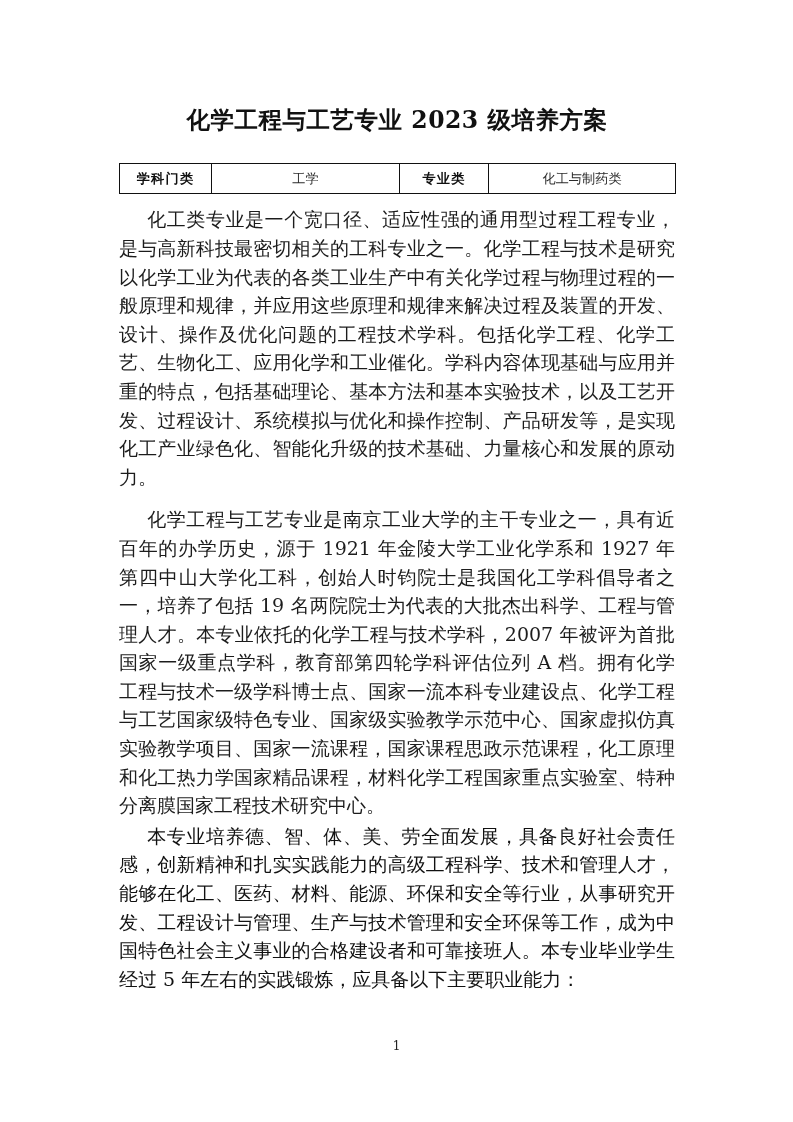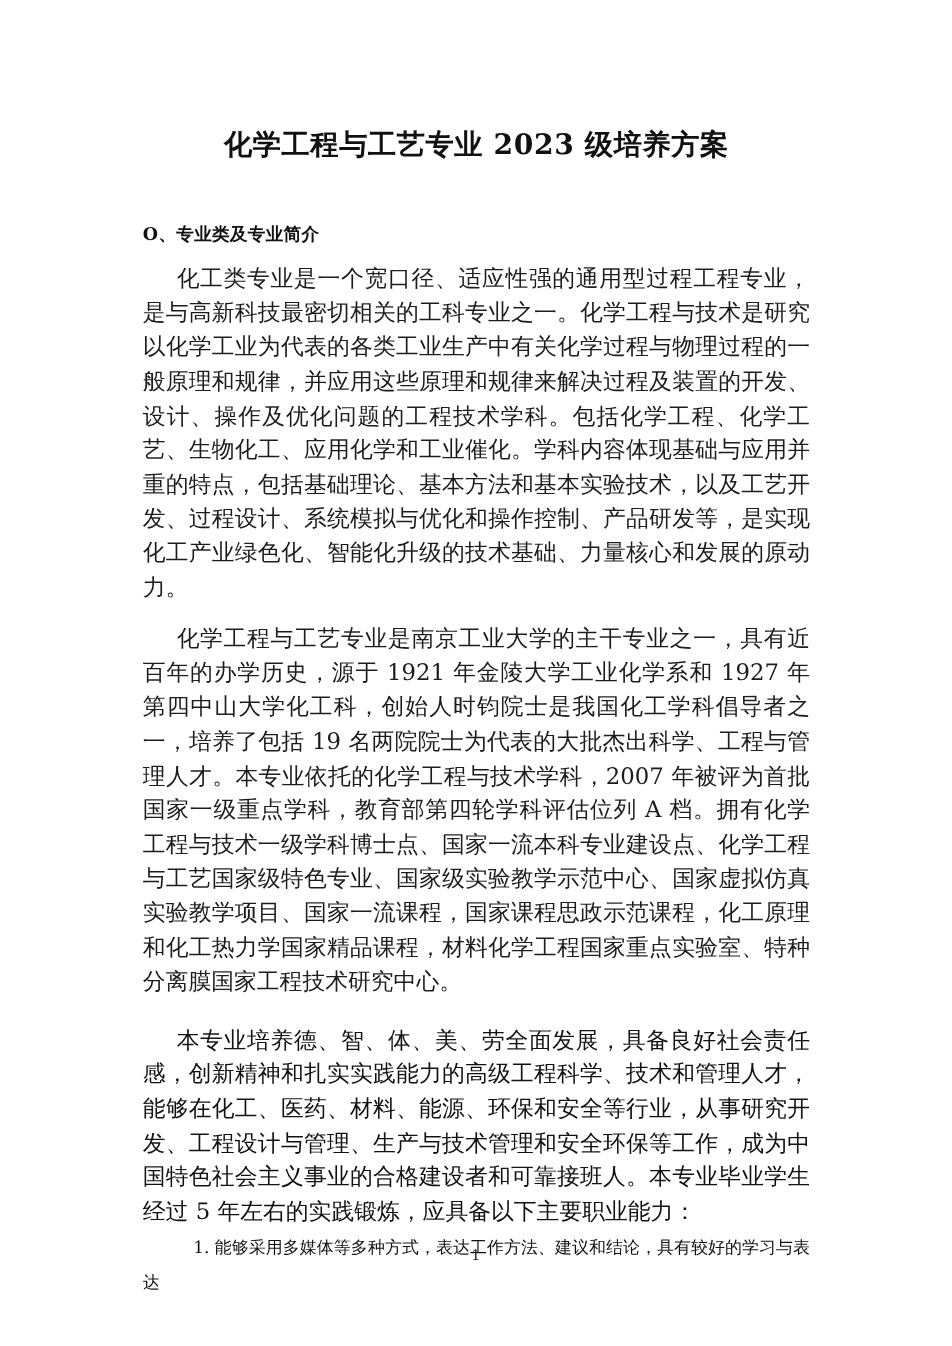--- a/index.html
+++ b/index.html
@@ -95,21 +95,20 @@
     text-justify: inter-ideograph;
     text-indent: 28.2px;
     color: #1c1c1c;
   }
   p.body.first {
     padding-top: 11px;
   }
   p.body.goal {
     padding-top: 2px;
     color: #111111;
-    margin-top: 18px;
   }
   p.list-item {
     margin: 0;
     padding-top: 2px;
     font-size: 14.1px;
     line-height: 28.6px;
     text-align: justify;
     text-justify: inter-ideograph;
     text-indent: 42px;
     color: #111111;
@@ -137,32 +136,36 @@
     <h1 class="doc-title">化学工程与工艺专业 2023 级培养方案</h1>
 
     <table class="info-table">
       <colgroup>
         <col class="col-k1">
           <col class="col-v1">
           <col class="col-k2">
           <col class="col-v2">
       </colgroup>
       <tbody>
+        <tr>
+          <td class="key">学科门类</td>
+          <td>工学</td>
+          <td class="key">专业类</td>
+          <td>化工与制药类</td>
+        </tr>
       </tbody>
     </table>
 
-    <h2 class="section-heading">O、专业类及专业简介</h2>
 
     <p class="body first">化工类专业是一个宽口径、适应性强的通用型过程工程专业，是与高新科技最密切相关的工科专业之一。化学工程与技术是研究以化学工业为代表的各类工业生产中有关化学过程与物理过程的一般原理和规律，并应用这些原理和规律来解决过程及装置的开发、设计、操作及优化问题的工程技术学科。包括化学工程、化学工艺、生物化工、应用化学和工业催化。学科内容体现基础与应用并重的特点，包括基础理论、基本方法和基本实验技术，以及工艺开发、过程设计、系统模拟与优化和操作控制、产品研发等，是实现化工产业绿色化、智能化升级的技术基础、力量核心和发展的原动力。</p>
 
     <p class="body">化学工程与工艺专业是南京工业大学的主干专业之一，具有近百年的办学历史，源于 1921 年金陵大学工业化学系和 1927 年第四中山大学化工科，创始人时钧院士是我国化工学科倡导者之一，培养了包括 19 名两院院士为代表的大批杰出科学、工程与管理人才。本专业依托的化学工程与技术学科，2007 年被评为首批国家一级重点学科，教育部第四轮学科评估位列 A 档。拥有化学工程与技术一级学科博士点、国家一流本科专业建设点、化学工程与工艺国家级特色专业、国家级实验教学示范中心、国家虚拟仿真实验教学项目、国家一流课程，国家课程思政示范课程，化工原理和化工热力学国家精品课程，材料化学工程国家重点实验室、特种分离膜国家工程技术研究中心。</p>
 
 
 
     <p class="body goal">本专业培养德、智、体、美、劳全面发展，具备良好社会责任感，创新精神和扎实实践能力的高级工程科学、技术和管理人才，能够在化工、医药、材料、能源、环保和安全等行业，从事研究开发、工程设计与管理、生产与技术管理和安全环保等工作，成为中国特色社会主义事业的合格建设者和可靠接班人。本专业毕业学生经过 5 年左右的实践锻炼，应具备以下主要职业能力：</p>
 
-    <p class="list-item">1. 能够采用多媒体等多种方式，表达工作方法、建议和结论，具有较好的学习与表达</p>
 
   </div>
 
   <div class="page-number">1</div>
 
 </div>
 
 </body></html>

